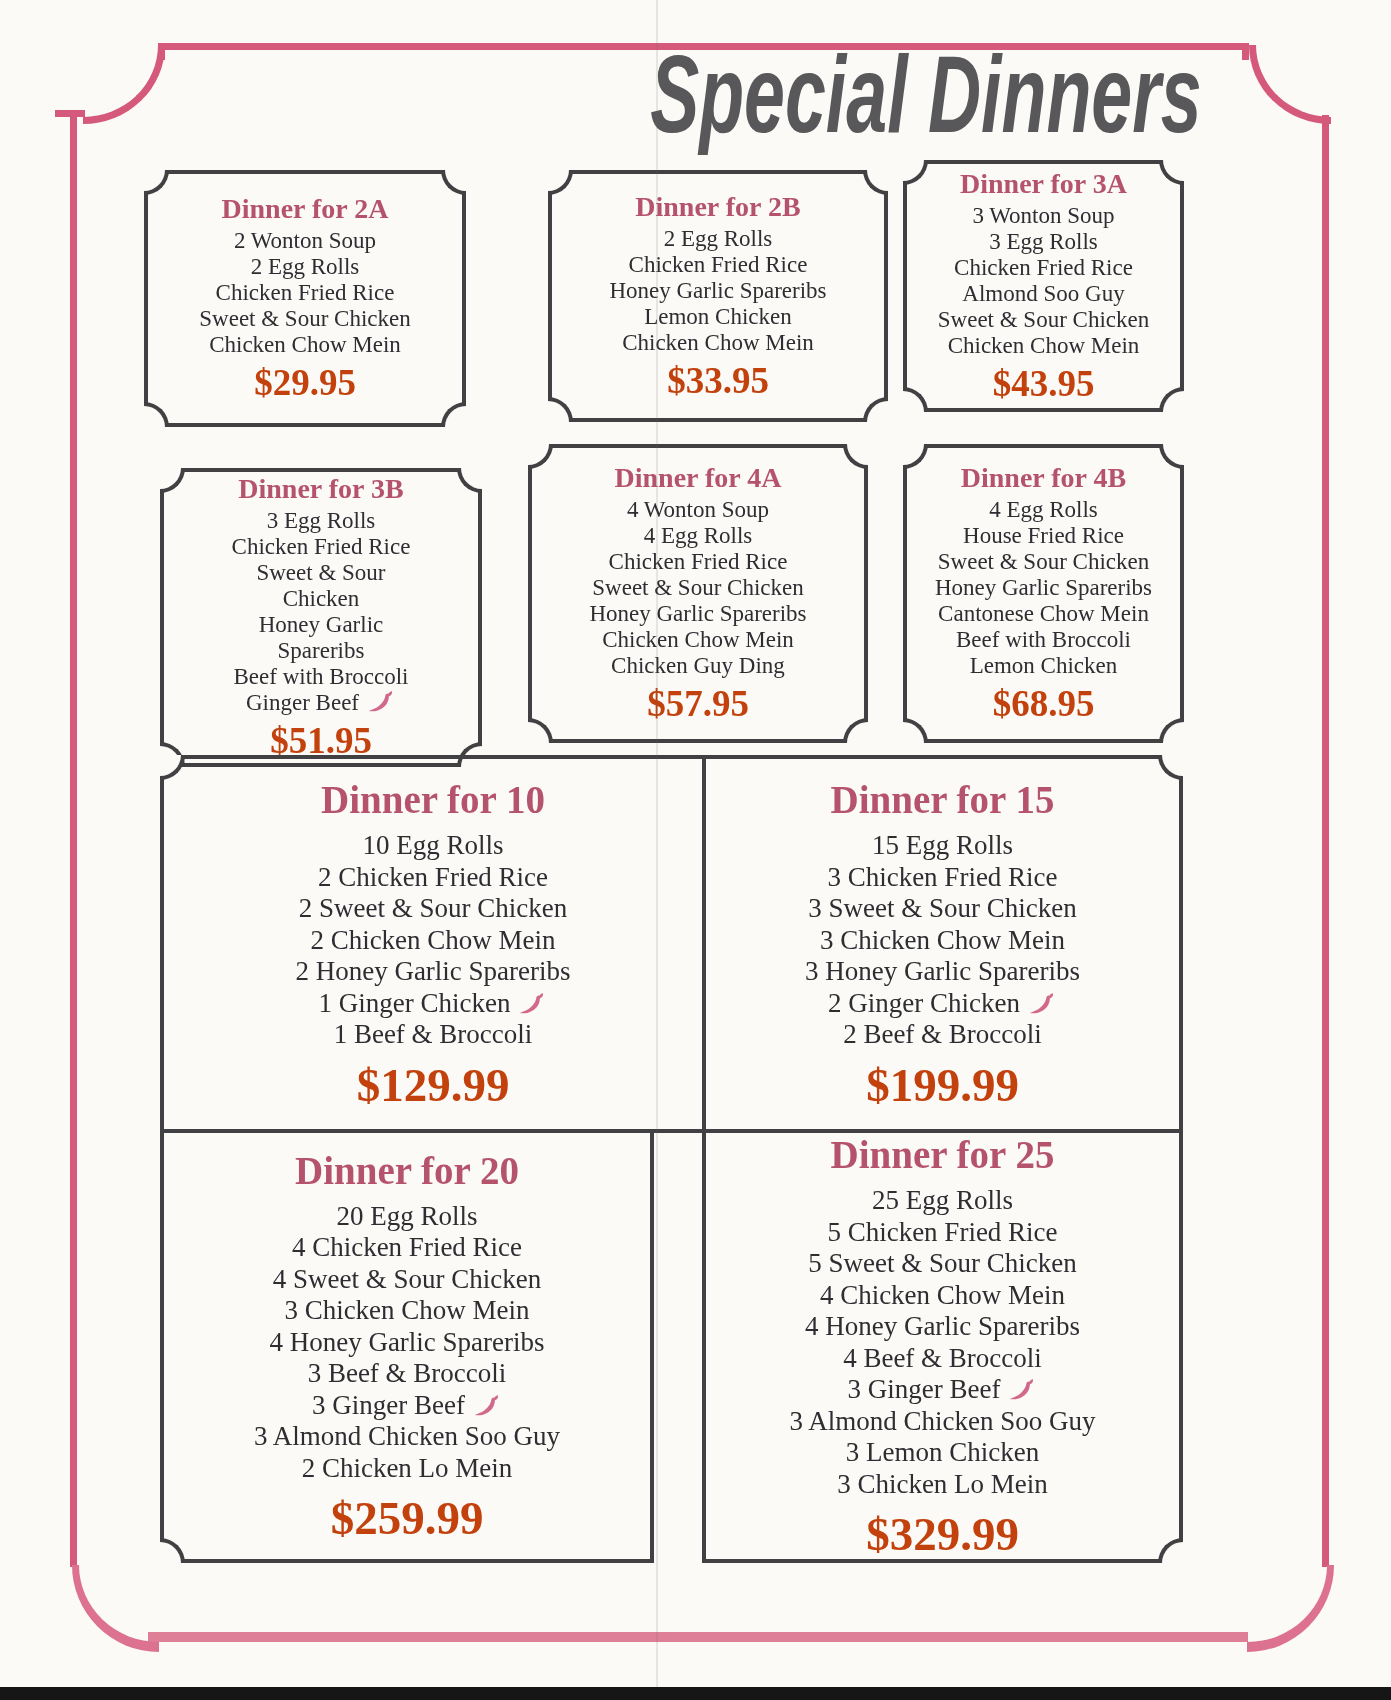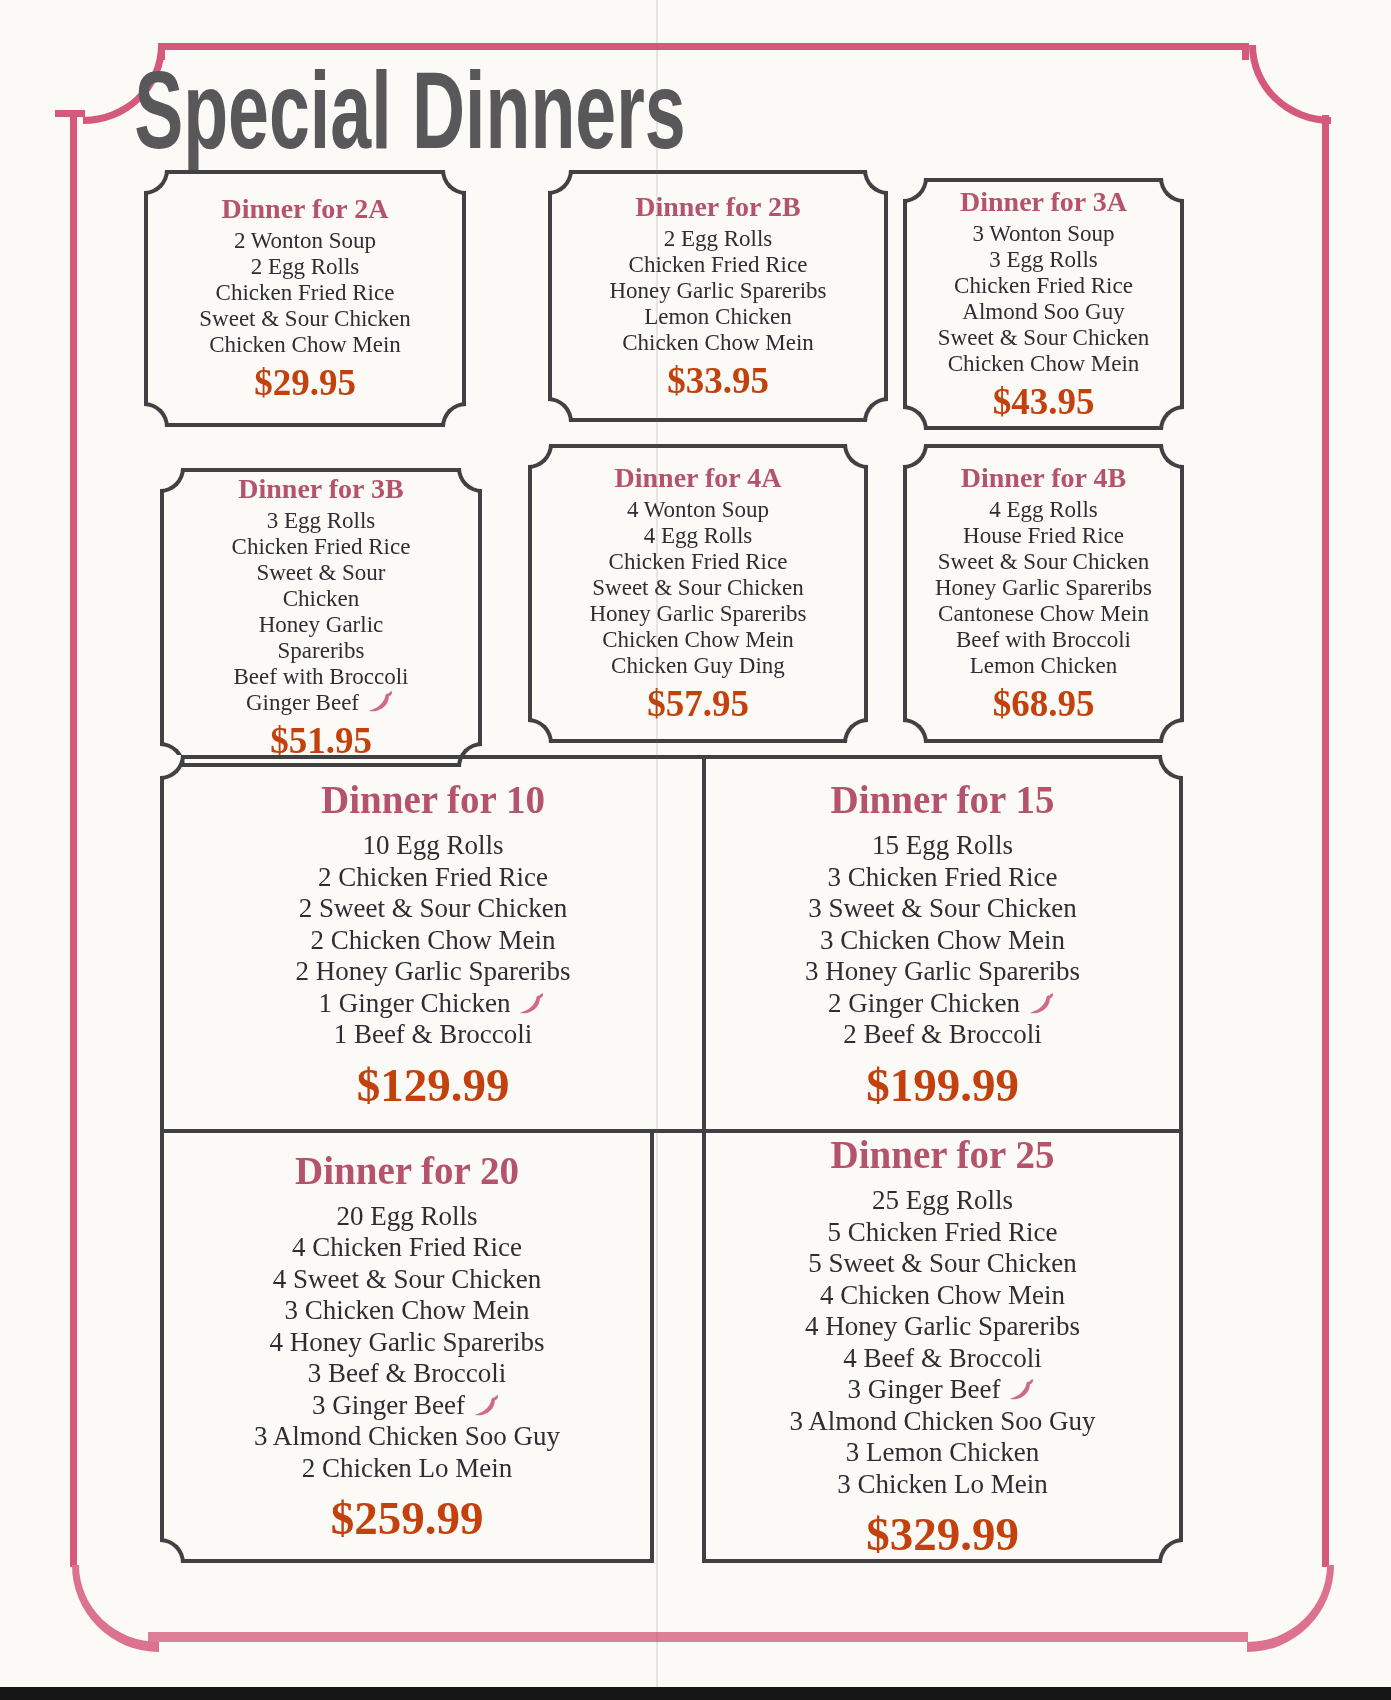--- a/index.html
+++ b/index.html
@@ -21,21 +21,21 @@
   .pf-arc{position:absolute;border:0 solid #d4597b;background:transparent;}
   .pf-arc-tl{left:83px;top:45px;width:75px;height:72px;border-right-width:7px;border-bottom-width:7px;border-bottom-right-radius:100% 100%;}
   .pf-arc-tr{left:1249px;top:45px;width:75px;height:72px;border-left-width:7px;border-bottom-width:7px;border-bottom-left-radius:100% 100%;}
   .pf-stub-tl-v{left:158px;top:45px;width:7px;height:15px;}
   .pf-stub-tl-h{left:55px;top:110px;width:30px;height:7px;}
   .pf-stub-tr-v{left:1242px;top:45px;width:7px;height:15px;}
   .pf-corner-bl{position:absolute;left:72px;top:1565px;width:80px;height:77px;border:0 solid #dd7290;border-left-width:7px;border-bottom-width:10px;border-bottom-left-radius:100% 100%;}
   .pf-corner-br{left:1247px;top:1565px;position:absolute;width:80px;height:77px;border:0 solid #dd7290;border-right-width:7px;border-bottom-width:10px;border-bottom-right-radius:100% 100%;}
 
   
-  .title{position:absolute;left:0;top:42px;width:1320px;text-align:left;margin:16px;}
+  .title{position:absolute;left:0;top:42px;width:1320px;text-align:right;margin:0;font-style:italic;}
   .title span{
     display:inline-block;
     font-family:"Liberation Sans", sans-serif;
     font-weight:700;font-size:105px;line-height:1;color:#58585a;
     transform:scaleX(0.70) scaleY(1.04);letter-spacing:0px;white-space:nowrap;
   }
 
   
   .mbox{
     position:absolute;border:4px solid #414143;background:transparent;
@@ -56,21 +56,21 @@
   .mbox.small .mbox-item{font-size:23px;line-height:26px;}
   .mbox.small .mbox-price{font-size:37px;line-height:44px;margin-top:3px;}
 
   .mbox.large .mbox-head{font-size:39px;line-height:48px;margin-bottom:6px;}
   .mbox.large .mbox-item{font-size:27px;line-height:31.5px;}
   .mbox.large .mbox-price{font-size:47px;line-height:54px;margin-top:7px;}
 
   
   .pos-c2a{left:144px;top:170px;width:322px;height:257px;}
   .pos-c2b{left:548px;top:170px;width:340px;height:252px;}
-  .pos-c3a{left:903px;top:178px;width:281px;height:252px;border-radius:15px;}
+  .pos-c3a{left:903px;top:160px;width:281px;height:252px;border-radius:15px;}
   .pos-c3b{left:160px;top:444px;width:322px;height:299px;margin-top:24px;}
   .pos-c4a{left:528px;top:444px;width:340px;height:299px;}
   .pos-c4b{left:903px;top:444px;width:281px;height:299px;}
   .pos-c10{left:160px;top:755px;width:546px;height:378px;}
   .pos-c15{left:702px;top:755px;width:481px;height:378px;justify-content:center;}
   .pos-c20{left:160px;top:1129px;width:494px;height:434px;}
   .pos-c25{left:702px;top:1129px;width:481px;height:434px;}
 
   .chili{display:inline-block;vertical-align:-2px;margin-left:7px;transform:rotate(-10deg);}
 

